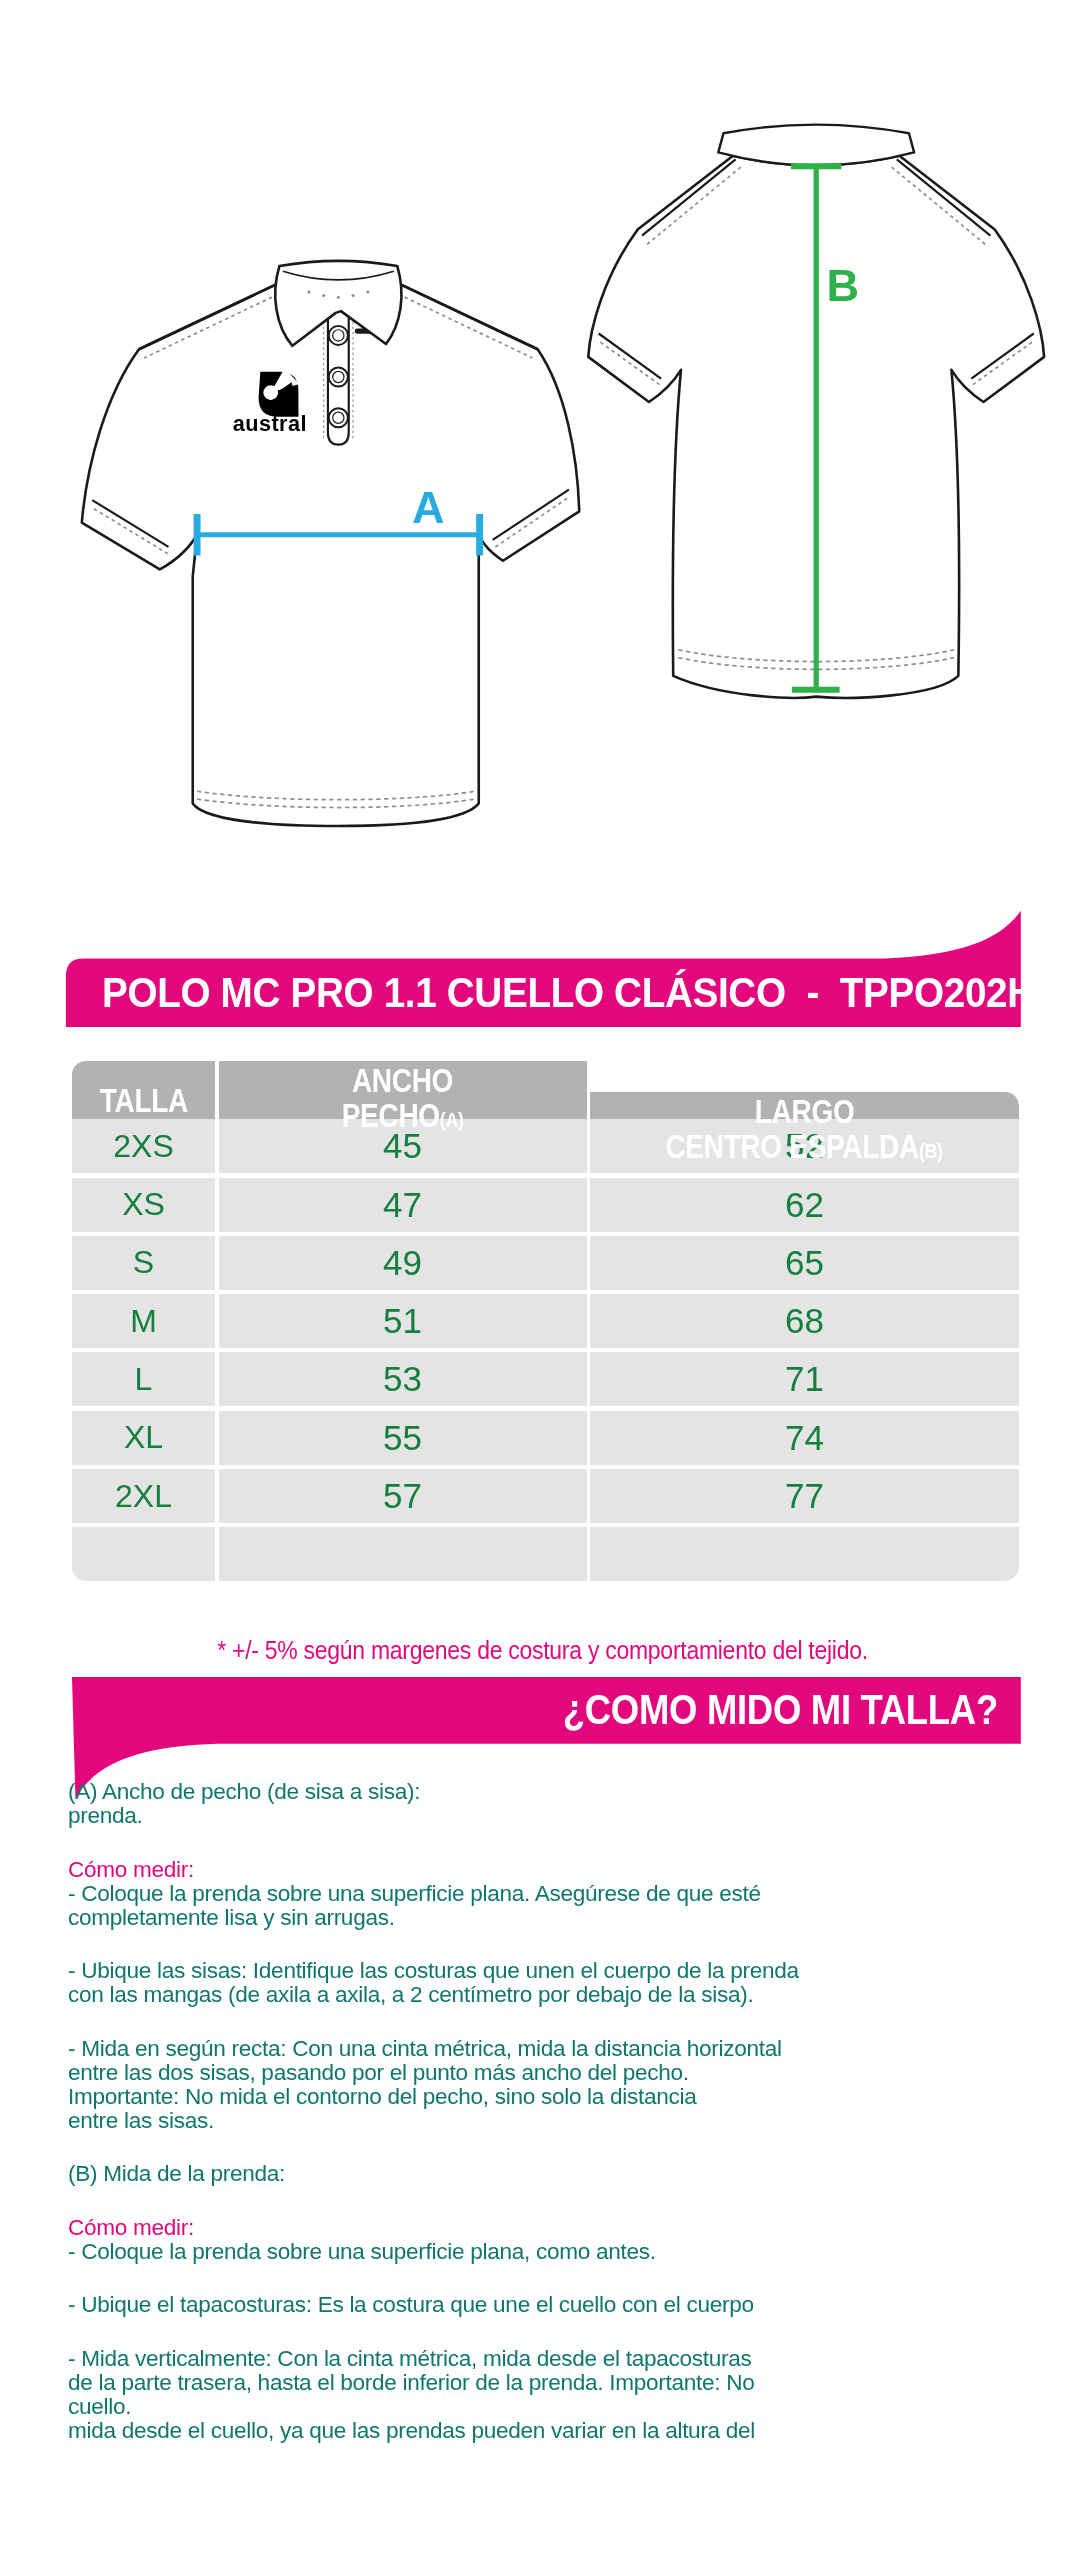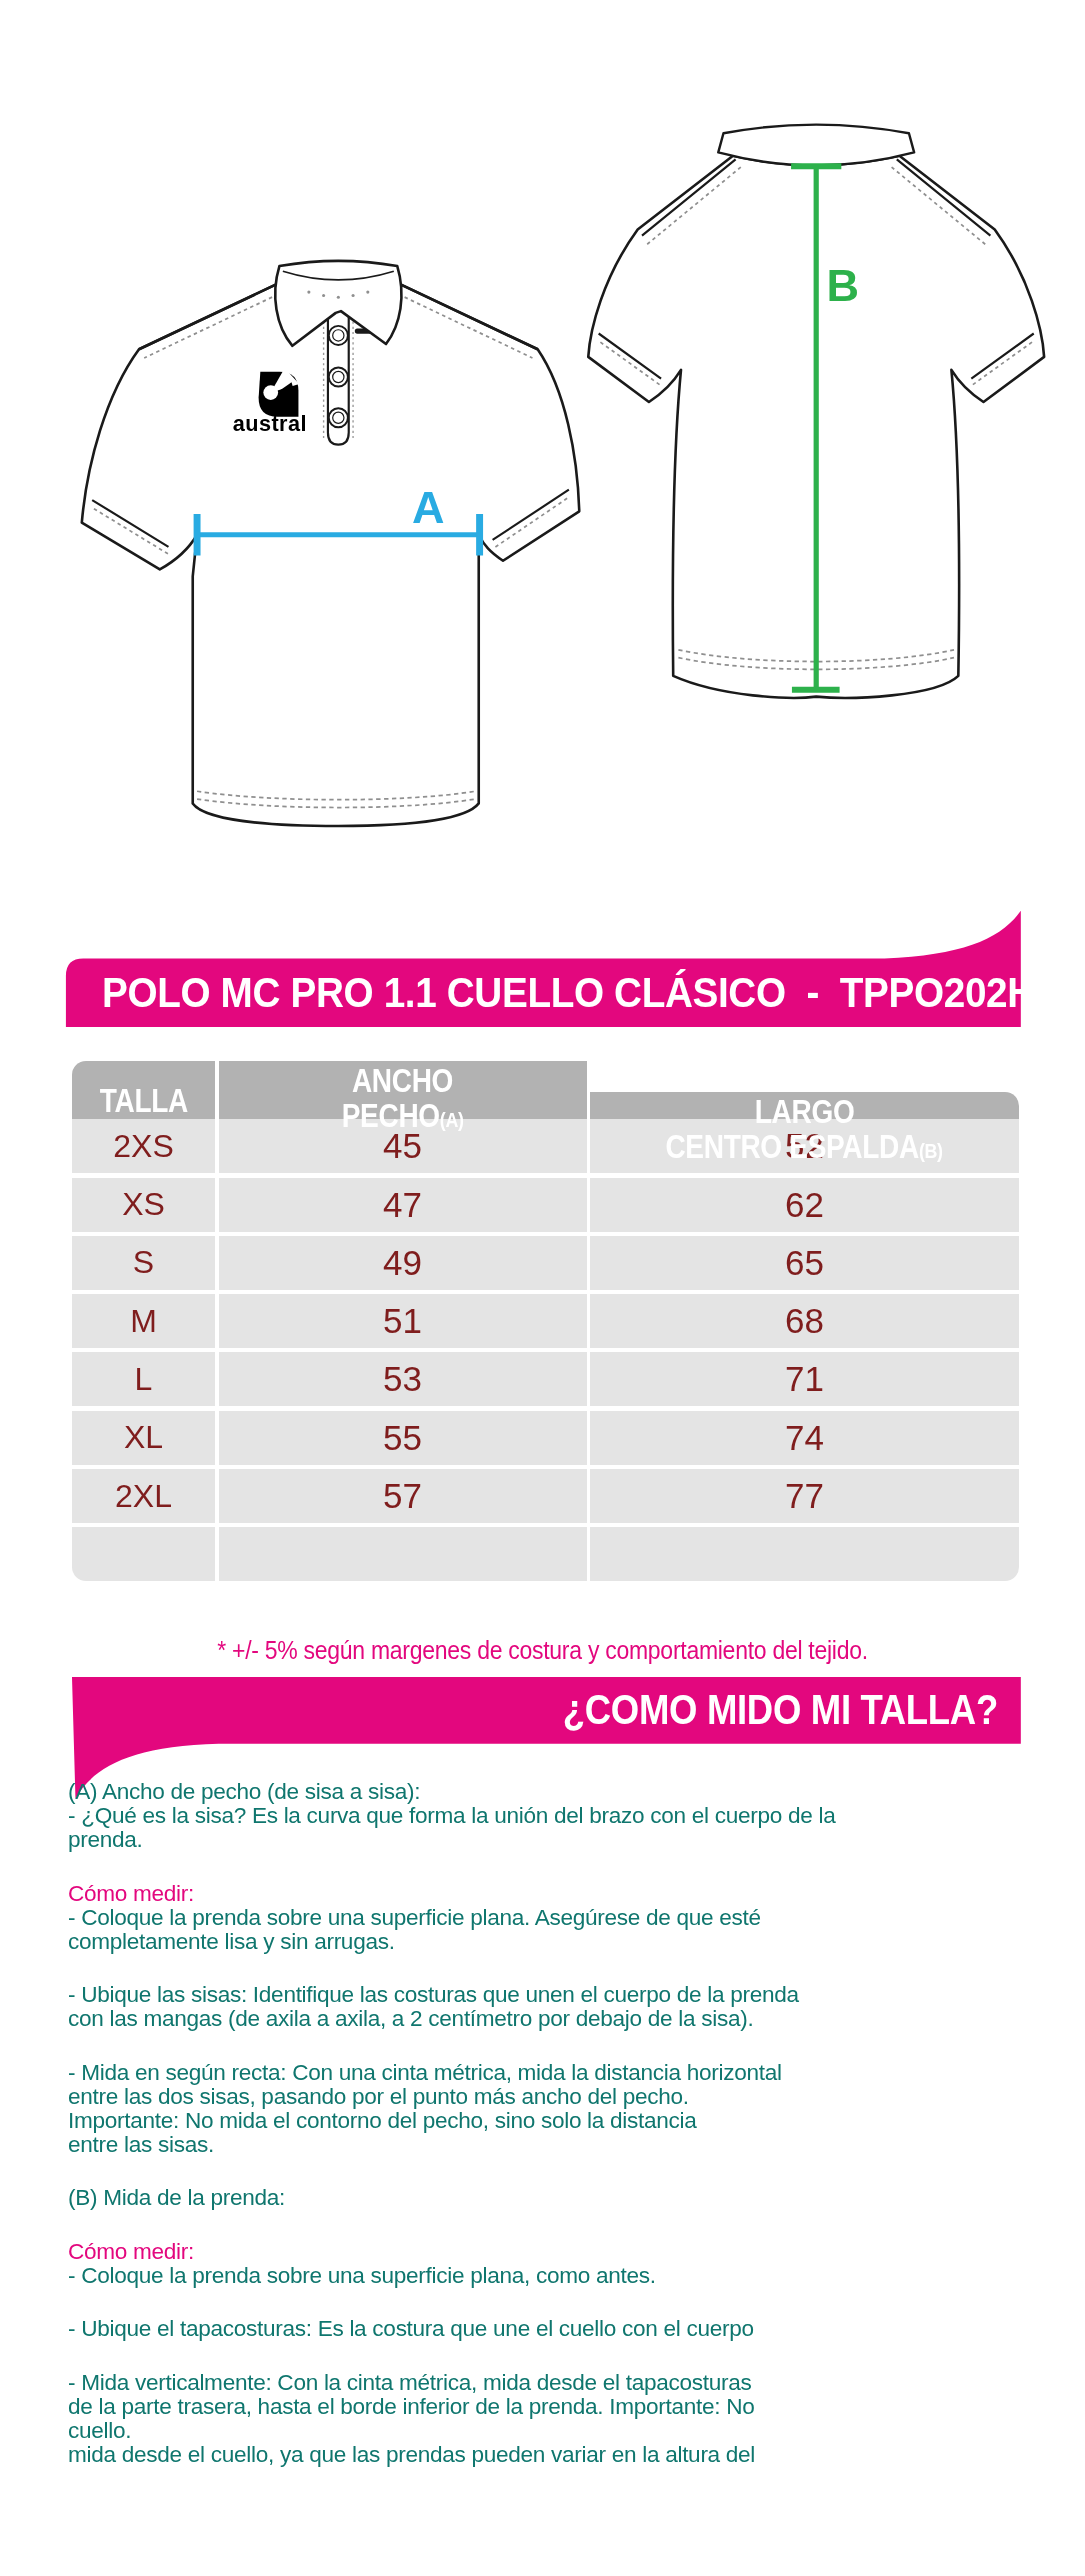--- a/index.html
+++ b/index.html
@@ -34,21 +34,21 @@
     display:flex;flex-direction:column;align-items:center;justify-content:center;
     font-weight:bold;font-size:33px;line-height:35px;letter-spacing:-0.4px;
     transform-origin:center;
   }
   .size-table .th .hline{transform:scaleX(.85);white-space:nowrap;}
   .size-table .th .sub{font-size:21px;}
   .size-table .th.c1{border-top-left-radius:14px;}
   .size-table .th.c3{border-top-right-radius:14px;margin-top:31px;}
   .size-table .cell{
     background:var(--row-gray);display:flex;align-items:center;justify-content:center;
-    font-size:35px;color:#7f1d1d;
+    font-size:35px;color:#15803d;
   }
   .size-table .cell.c1{font-size:32px;}
   .size-table .cell.last-row.c1{border-bottom-left-radius:14px;}
   .size-table .cell.last-row.c3{border-bottom-right-radius:14px;}
 
   
   .note{
     position:absolute;left:0;top:1636px;width:1085px;text-align:center;
     color:var(--accent);font-size:25px;letter-spacing:-0.3px;
     transform:scaleX(.92);transform-origin:center;
@@ -192,21 +192,20 @@
   <div class="note">* +/- 5% según margenes de costura y comportamiento del tejido.</div>
 
   <svg class="banner-svg" style="top:1670px" viewBox="0 0 1251 160">
     <path d="M 83 8 L 1177 8 L 1177 85 L 252 85 C 150 88 108 112 87 148 L 83 8 Z" style="fill:var(--accent)"></path>
   </svg>
   <div class="banner2-text">¿COMO MIDO MI TALLA?</div>
 
   <div class="instructions">
       <div class="para">
         <div class="line">(A) Ancho de pecho (de sisa a sisa):</div>
-        <div class="line">- ¿Qué es la sisa? Es la curva que forma la unión del brazo con el cuerpo de la</div>
         <div class="line">prenda.</div>
       </div>
       <div class="para">
         <div class="line pink">Cómo medir:</div>
         <div class="line">- Coloque la prenda sobre una superficie plana. Asegúrese de que esté</div>
         <div class="line">completamente lisa y sin arrugas.</div>
       </div>
       <div class="para">
         <div class="line">- Ubique las sisas: Identifique las costuras que unen el cuerpo de la prenda</div>
         <div class="line">con las mangas (de axila a axila, a 2 centímetro por debajo de la sisa).</div>

